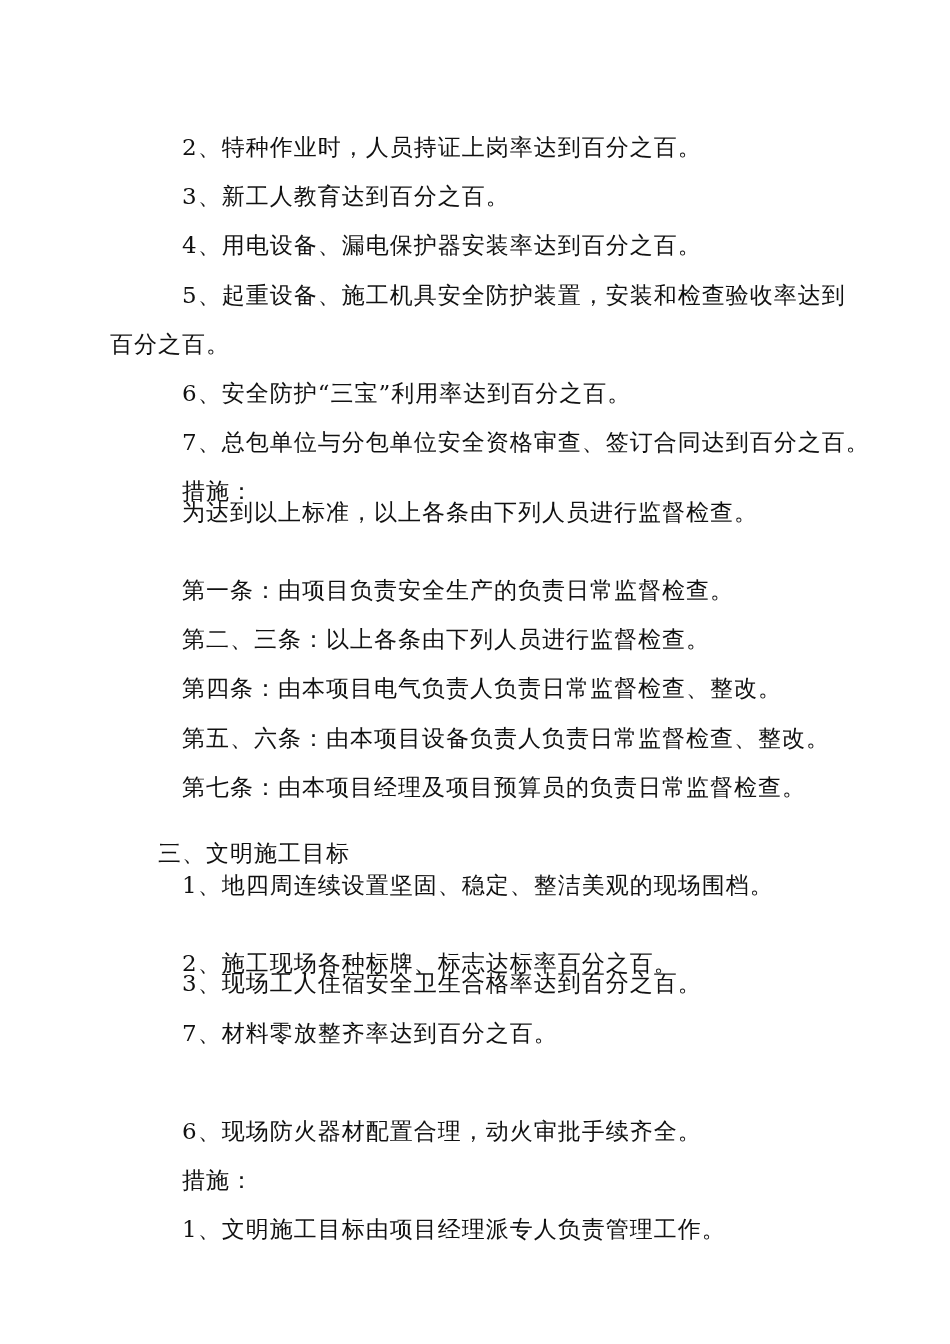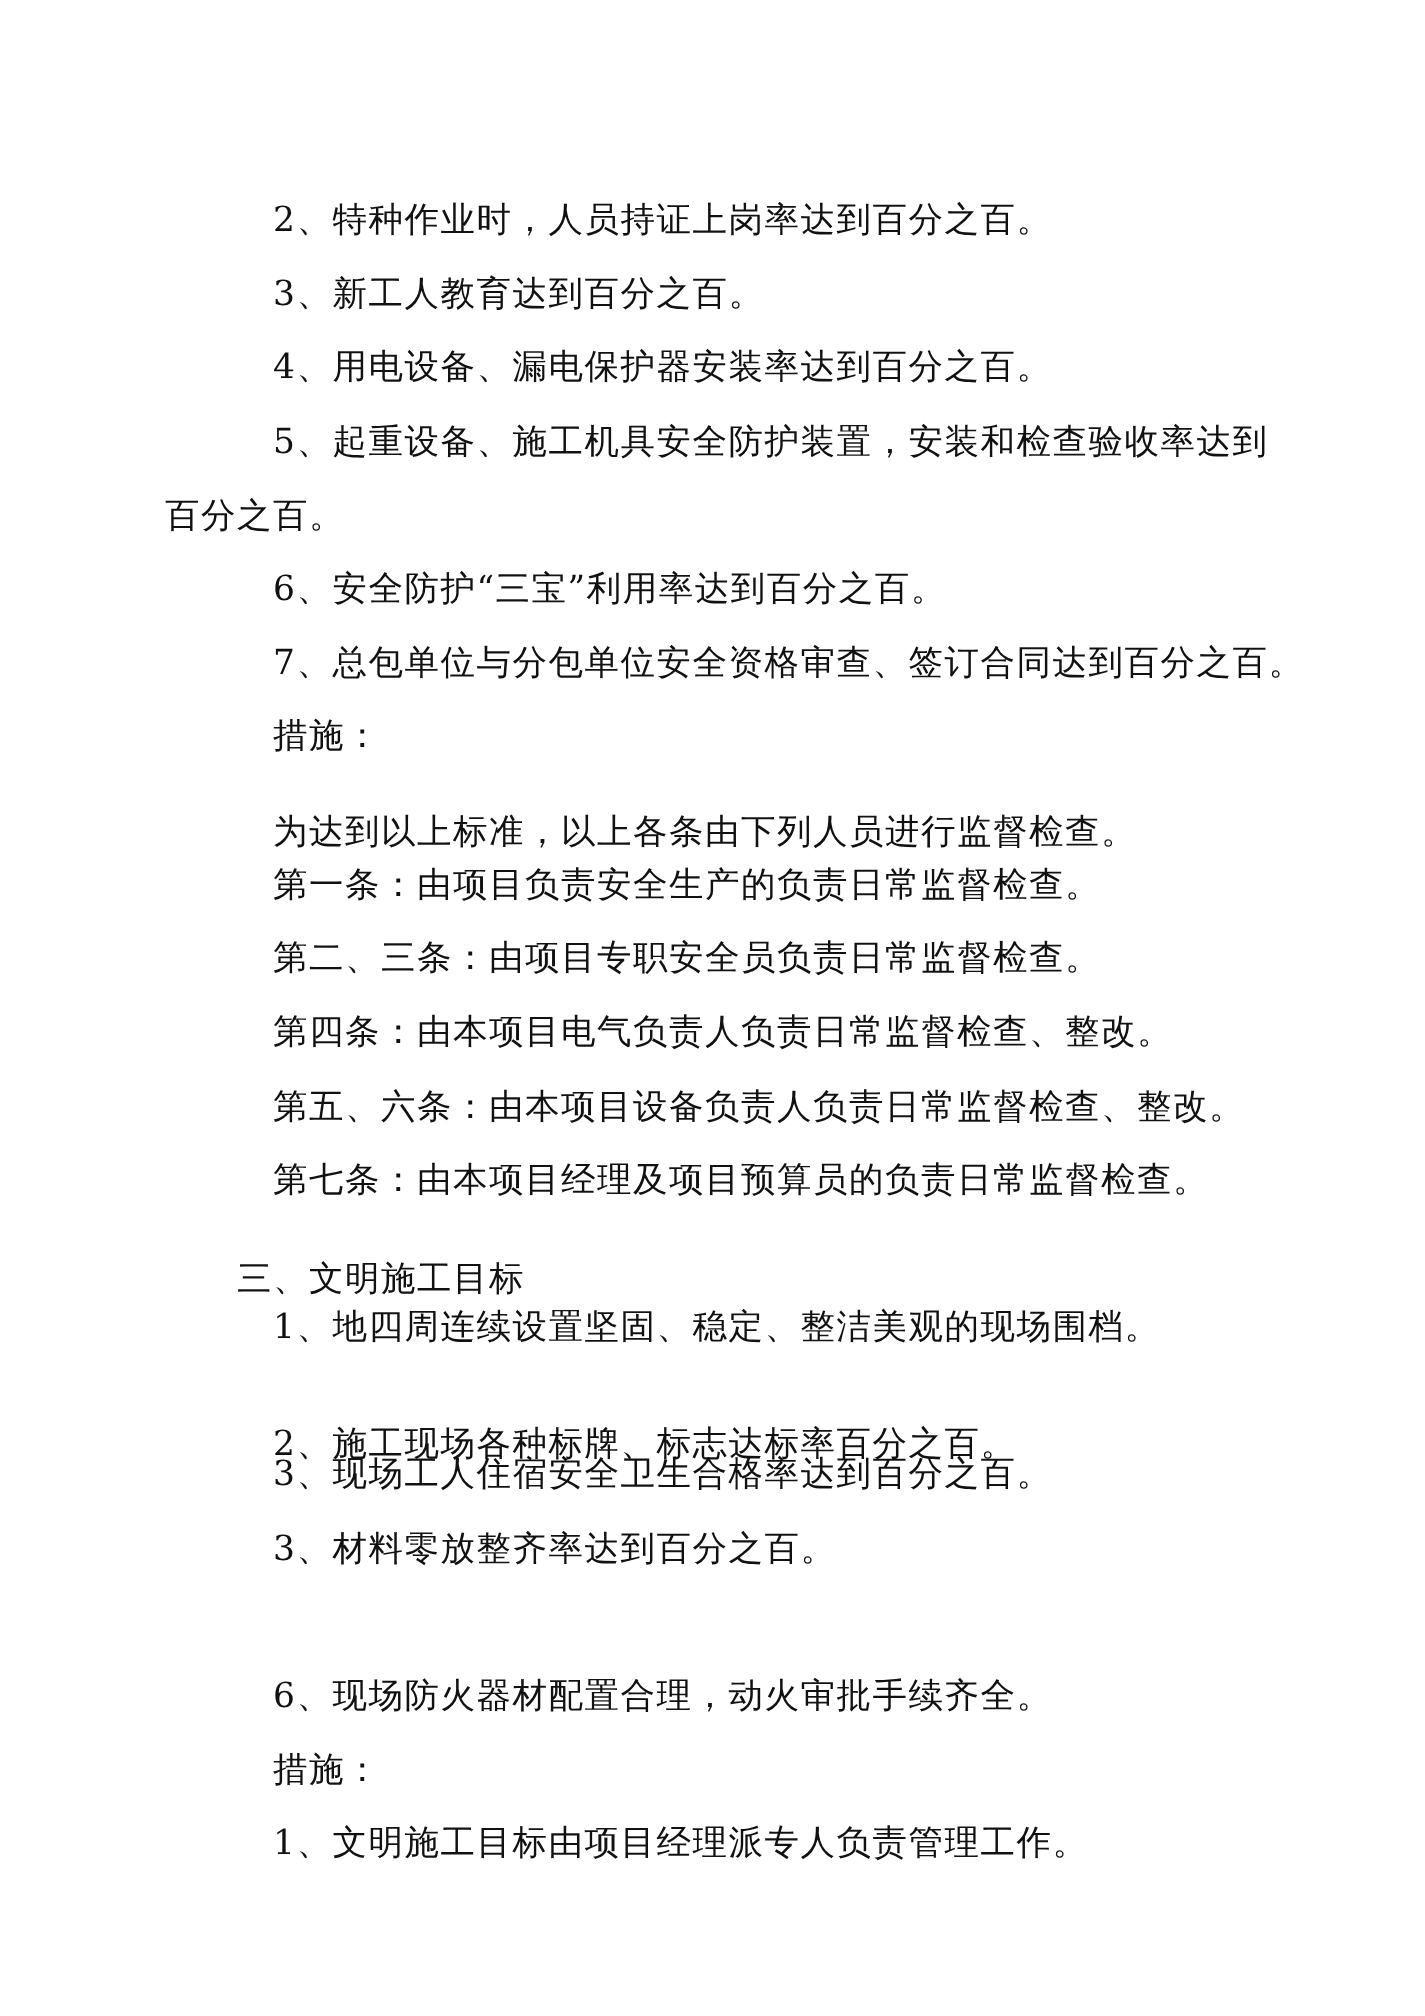--- a/index.html
+++ b/index.html
@@ -38,27 +38,27 @@
 
 <div class="page">
   <div class="line ind" style="top:132px">2、特种作业时，人员持证上岗率达到百分之百。</div>
   <div class="line ind" style="top:181px">3、新工人教育达到百分之百。</div>
   <div class="line ind" style="top:230px">4、用电设备、漏电保护器安装率达到百分之百。</div>
   <div class="line ind" style="top:280px">5、起重设备、施工机具安全防护装置，安装和检查验收率达到</div>
   <div class="line flush" style="top:329px">百分之百。</div>
   <div class="line ind" style="top:378px">6、安全防护“三宝”利用率达到百分之百。</div>
   <div class="line ind" style="top:427px">7、总包单位与分包单位安全资格审查、签订合同达到百分之百。</div>
   <div class="line ind" style="top:476px">措施：</div>
-  <div class="line ind" style="top:540px">为达到以上标准，以上各条由下列人员进行监督检查。</div>
+  <div class="line ind" style="top:497px">为达到以上标准，以上各条由下列人员进行监督检查。</div>
   <div class="line ind" style="top:575px">第一条：由项目负责安全生产的负责日常监督检查。</div>
-  <div class="line ind" style="top:624px">第二、三条：由项目专职安全员负责日常监督检查。</div>
+  <div class="line ind" style="top:624px">第二、三条：以上各条由下列人员进行监督检查。</div>
   <div class="line ind" style="top:673px">第四条：由本项目电气负责人负责日常监督检查、整改。</div>
   <div class="line ind" style="top:723px">第五、六条：由本项目设备负责人负责日常监督检查、整改。</div>
   <div class="line ind" style="top:772px">第七条：由本项目经理及项目预算员的负责日常监督检查。</div>
   <div class="line head" style="top:821px">三、文明施工目标</div>
   <div class="line ind" style="top:870px">1、地四周连续设置坚固、稳定、整洁美观的现场围档。</div>
   <div class="line ind" style="top:948px">2、施工现场各种标牌、标志达标率百分之百。</div>
   <div class="line ind" style="top:968px">3、现场工人住宿安全卫生合格率达到百分之百。</div>
-  <div class="line ind" style="top:1018px">3、材料零放整齐率达到百分之百。</div>
+  <div class="line ind" style="top:1018px">7、材料零放整齐率达到百分之百。</div>
   <div class="line ind" style="top:1116px">6、现场防火器材配置合理，动火审批手续齐全。</div>
   <div class="line ind" style="top:1165px">措施：</div>
   <div class="line ind" style="top:1214px">1、文明施工目标由项目经理派专人负责管理工作。</div>
 </div>
 
 </body></html>

